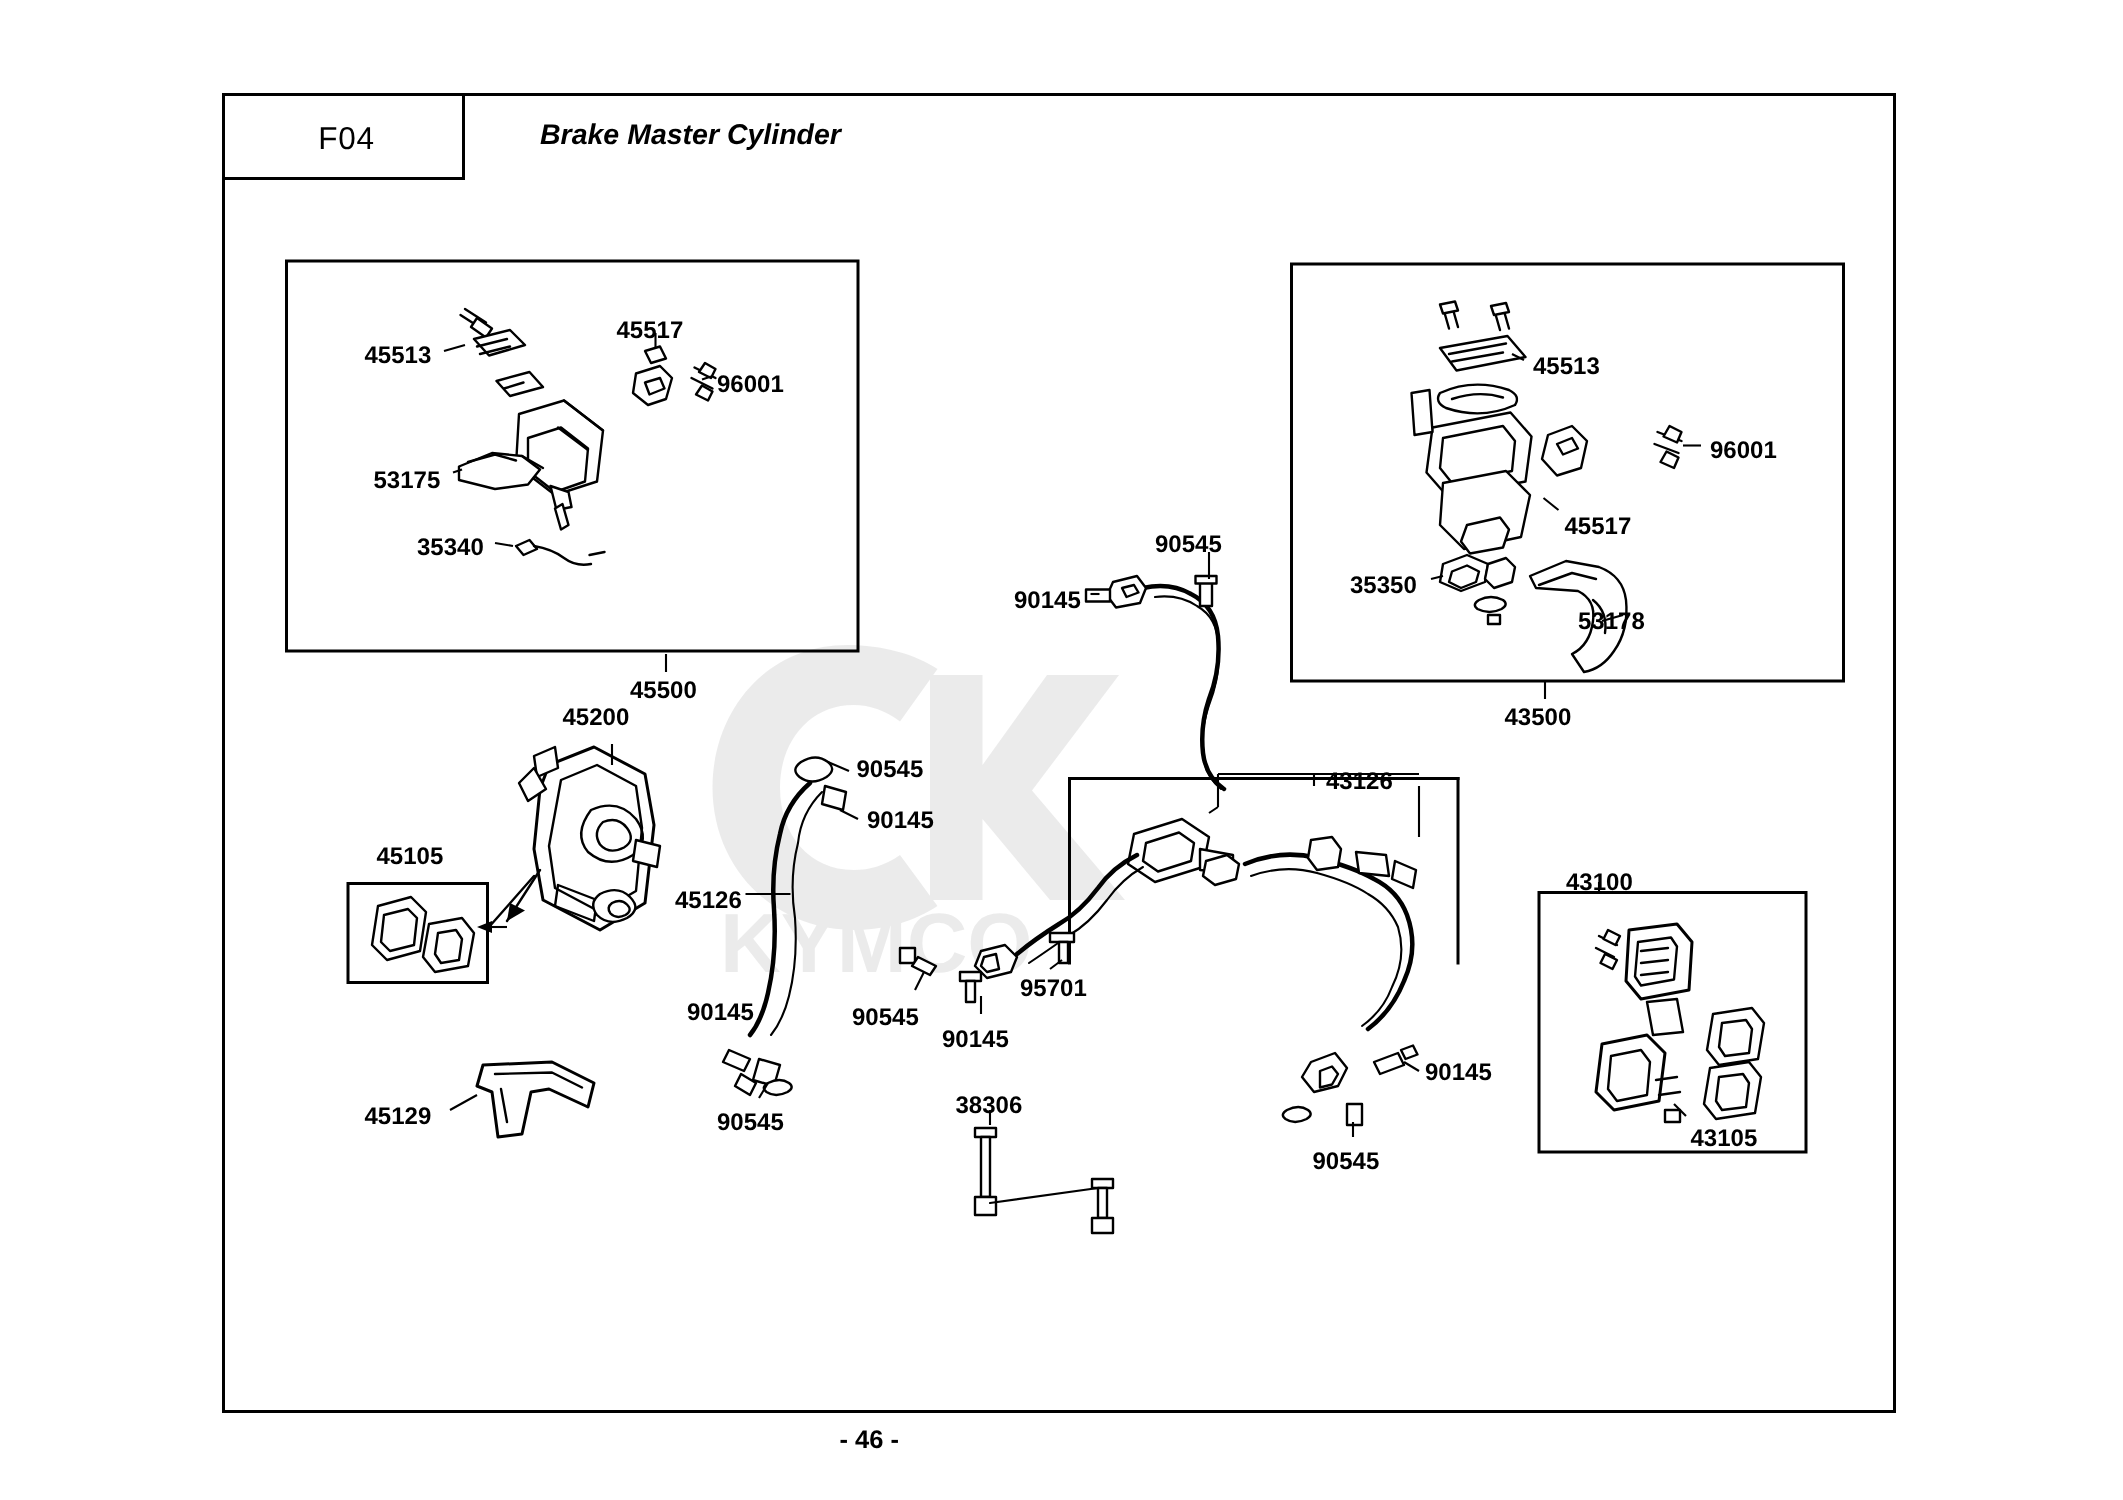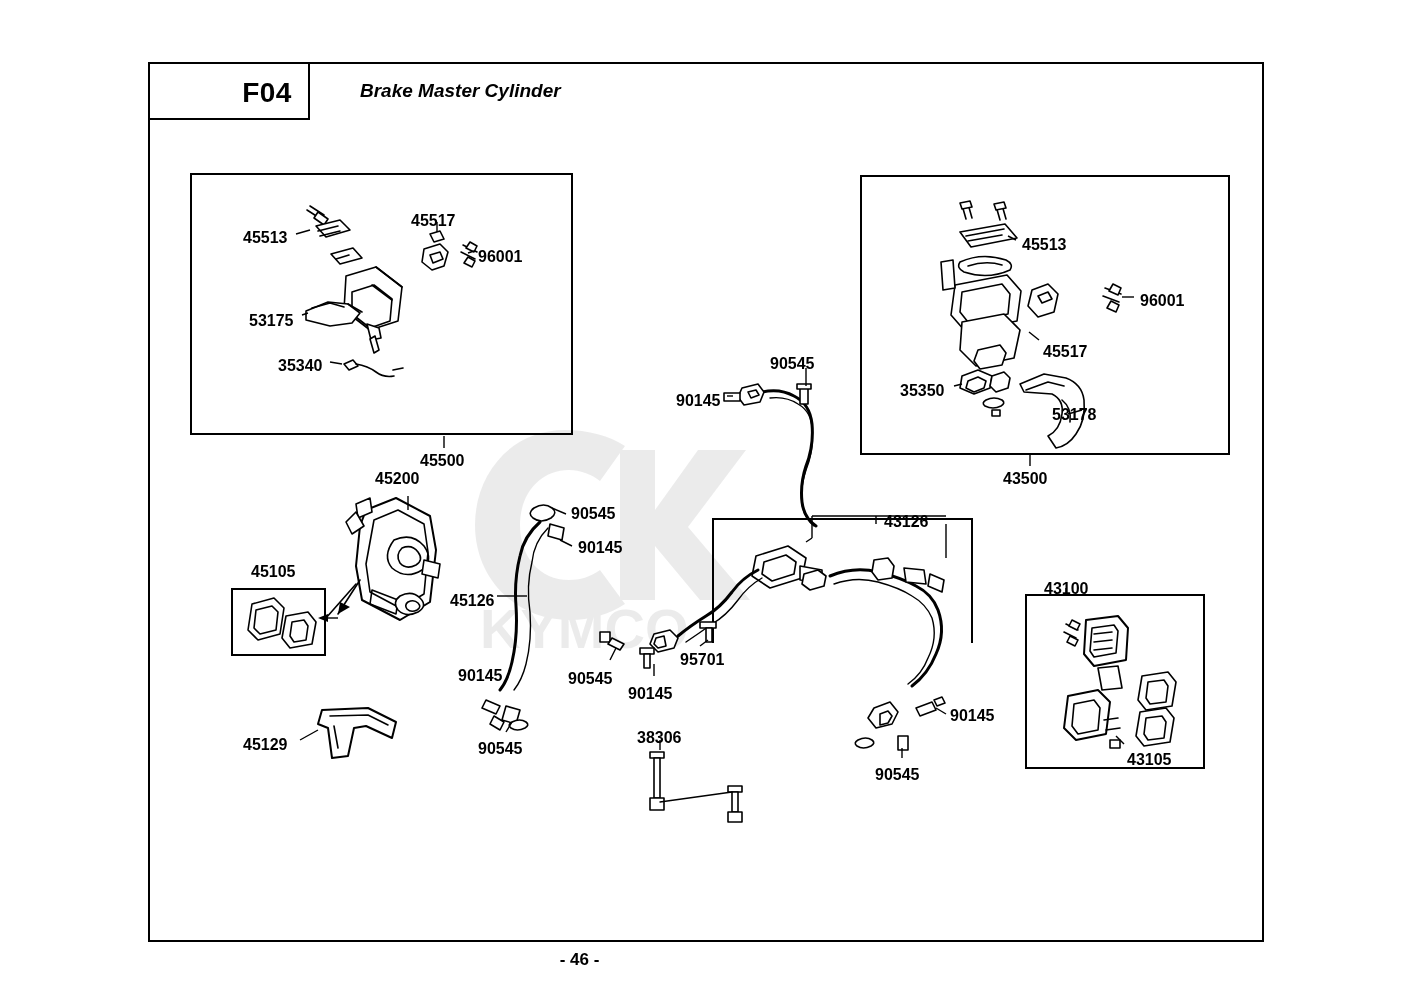--- a/index.html
+++ b/index.html
@@ -43,25 +43,24 @@
   }
   .title-code {
     position: absolute;
     left: 0;
     top: 0;
     width: 162px;
     height: 58px;
     display: flex;
     align-items: center;
     justify-content: center;
-    font-size: 28px;
-    font-weight: bold;
+    font-size: 21px;
+    font-weight: normal;
     color: #000;
     letter-spacing: 0.5px;
-    padding-left: 36px;
   }
   .title-text {
     position: absolute;
     left: 360px;
     top: 80px;
     font-size: 19px;
     font-weight: bold;
     color: #000;
     font-style: italic;
   }

